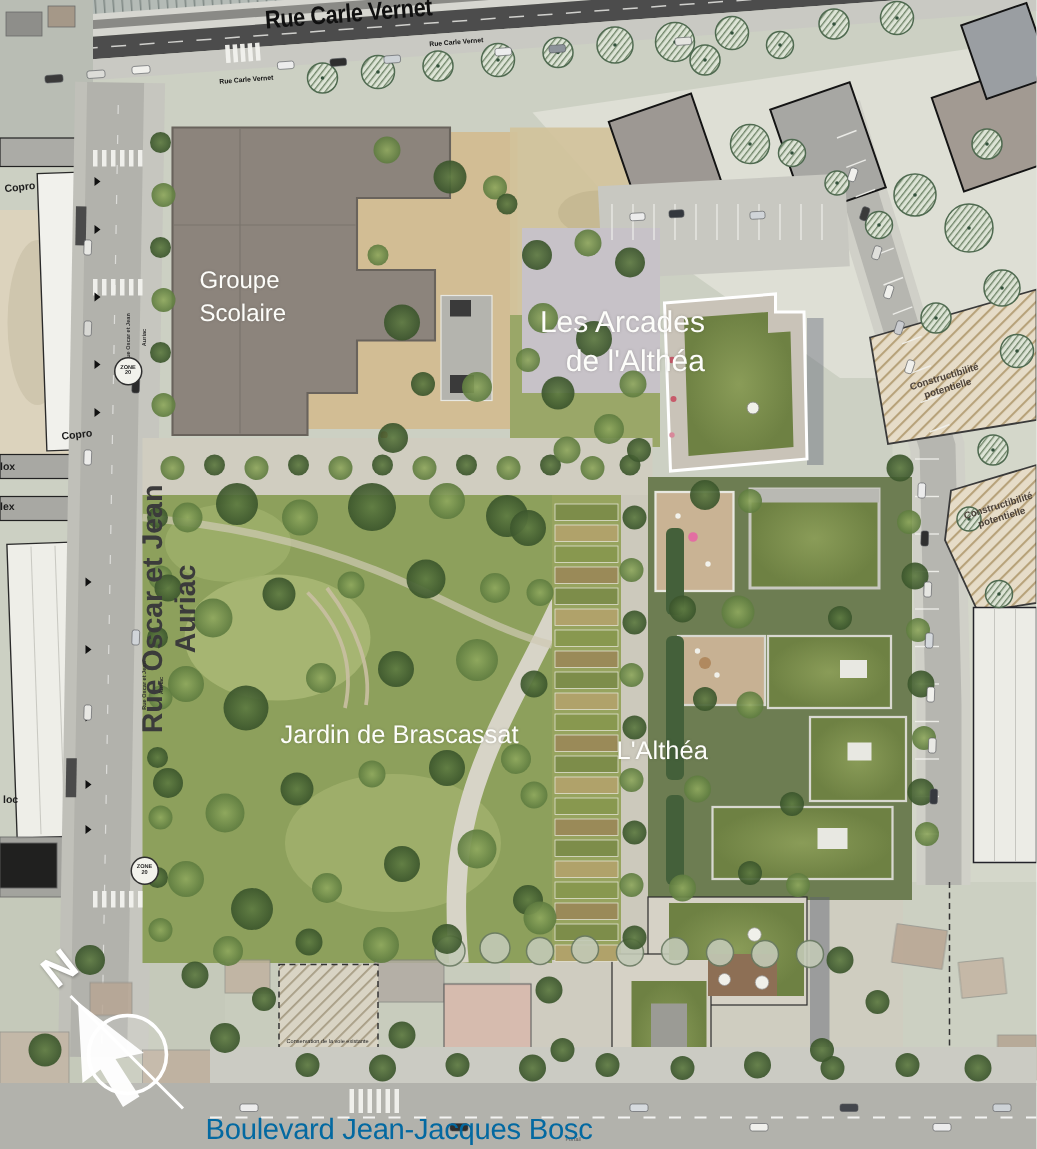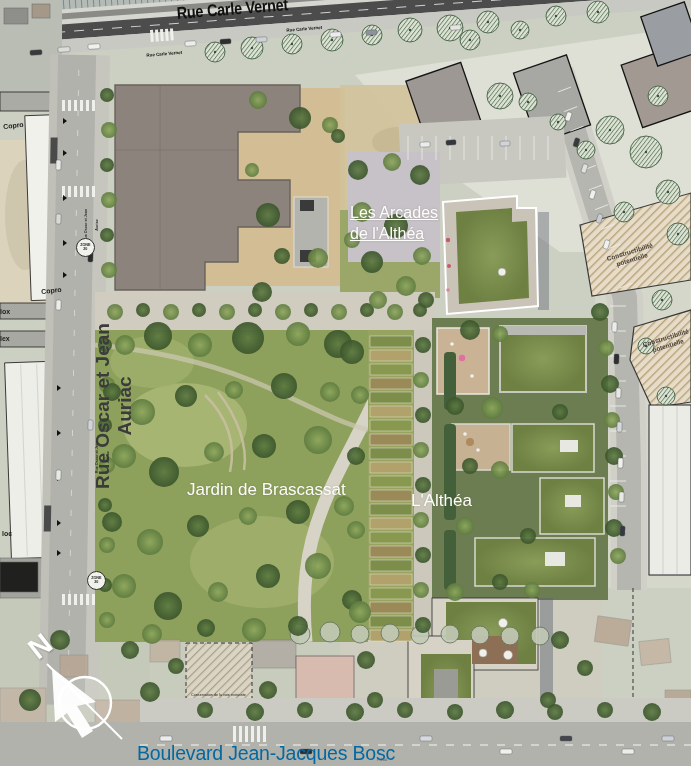--- a/index.html
+++ b/index.html
@@ -579,21 +579,23 @@
   <span class="scaled" style="font-size:6px;transform:scale(.75);">Rue Carle Vernet</span></div>
 <div class="lbl street" style="left:284px;top:1px;transform:rotate(-4.5deg);transform-origin:left top;">
   <span class="scaled" style="font-size:6px;transform:scale(.75);">Rue Carle Vernet</span></div>
 
 <div class="lbl tiny" style="left:3px;top:122px;font-size:7px;transform:rotate(-7deg);">Copro</div>
 <div class="lbl tiny" style="left:41px;top:287px;font-size:7px;transform:rotate(-7deg);">Copro</div>
 <div class="lbl tiny" style="left:0px;top:308px;font-size:7px;">lox</div>
 <div class="lbl tiny" style="left:0px;top:335px;font-size:7px;">lex</div>
 <div class="lbl tiny" style="left:2px;top:530px;font-size:7px;">loc</div>
 
-<div class="lbl place" style="left:350px;top:202px;width:120px;text-align:left;font-size:16px;line-height:1.32;text-decoration:underline;">Les Arcades
+<div class="lbl place" style="left:133px;top:177px;font-size:16px;line-height:1.35;">Groupe
+Scolaire</div>
+<div class="lbl place" style="left:350px;top:202px;width:120px;text-align:right;font-size:20px;line-height:1.32;">Les Arcades
 de l'Althéa</div>
 <div class="lbl place" style="left:187px;top:480px;font-size:17px;">Jardin de Brascassat</div>
 <div class="lbl place" style="left:411px;top:491px;font-size:17px;">L'Althéa</div>
 
 <div class="lbl" style="left:-2px;top:394px;width:212px;height:24px;text-align:center;font-size:19px;font-weight:600;color:#3b3b3b;transform:rotate(-90deg);">Rue Oscar et Jean Auriac</div>
 <div class="lbl" style="left:49px;top:198px;width:70px;text-align:center;transform:rotate(-90deg) scale(.62);color:#2f2f2f;">
   <span style="font-size:6px;font-weight:700;">Rue Oscar et Jean Auriac</span></div>
 <div class="lbl" style="left:60px;top:430px;width:70px;text-align:center;transform:rotate(-90deg) scale(.62);color:#2f2f2f;">
   <span style="font-size:6px;font-weight:700;">Rue Oscar et Jean Auriac</span></div>
 

